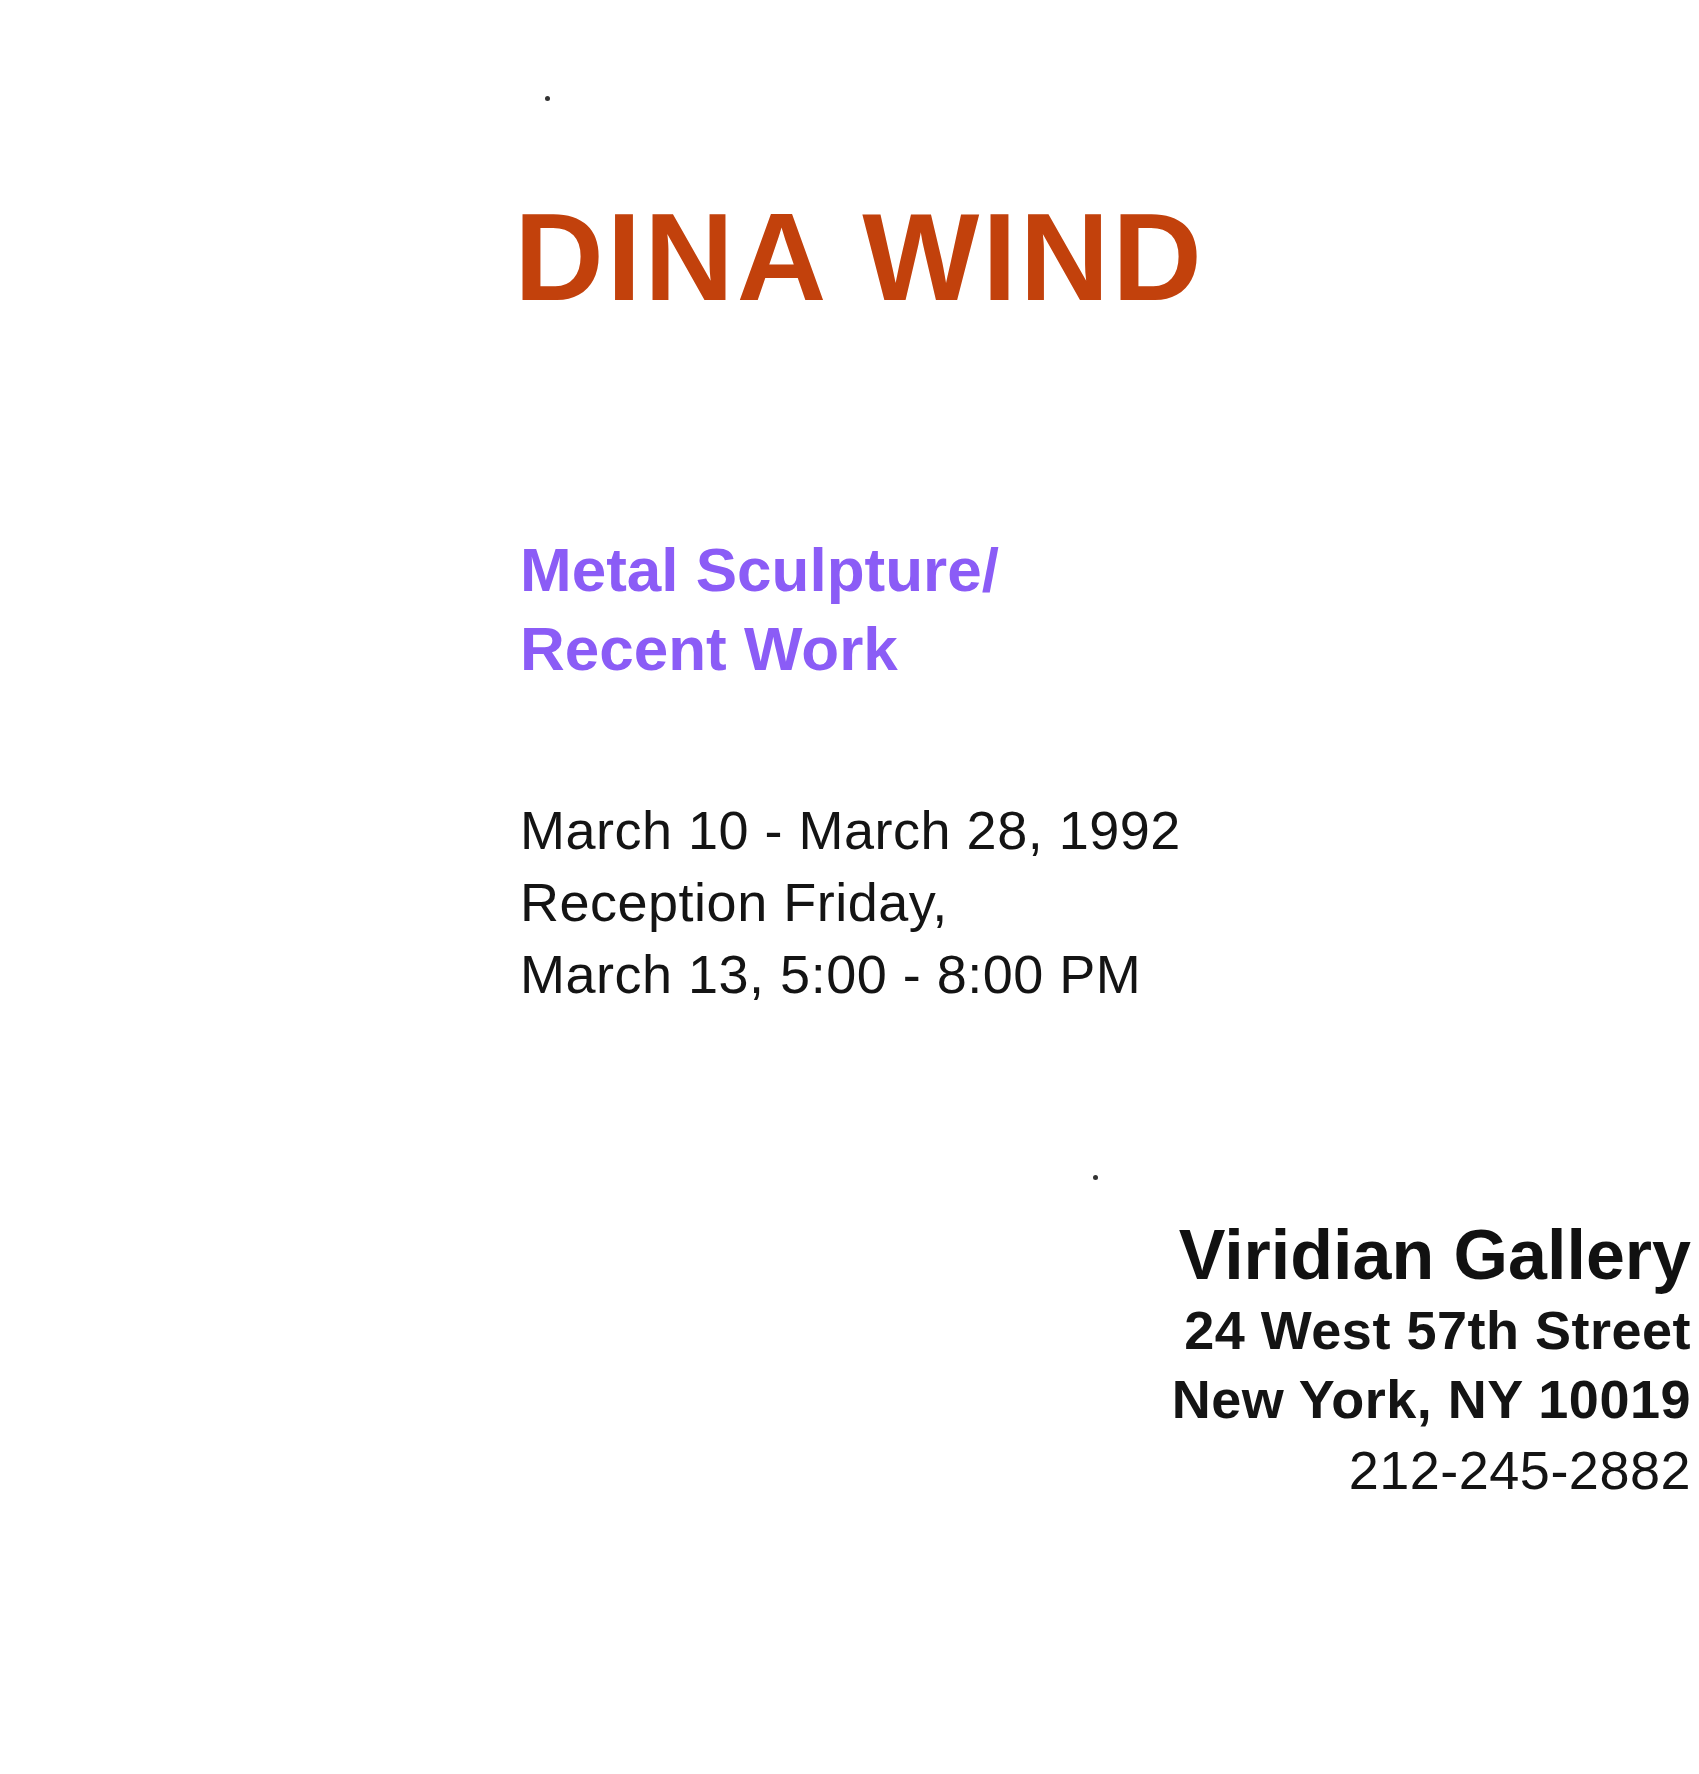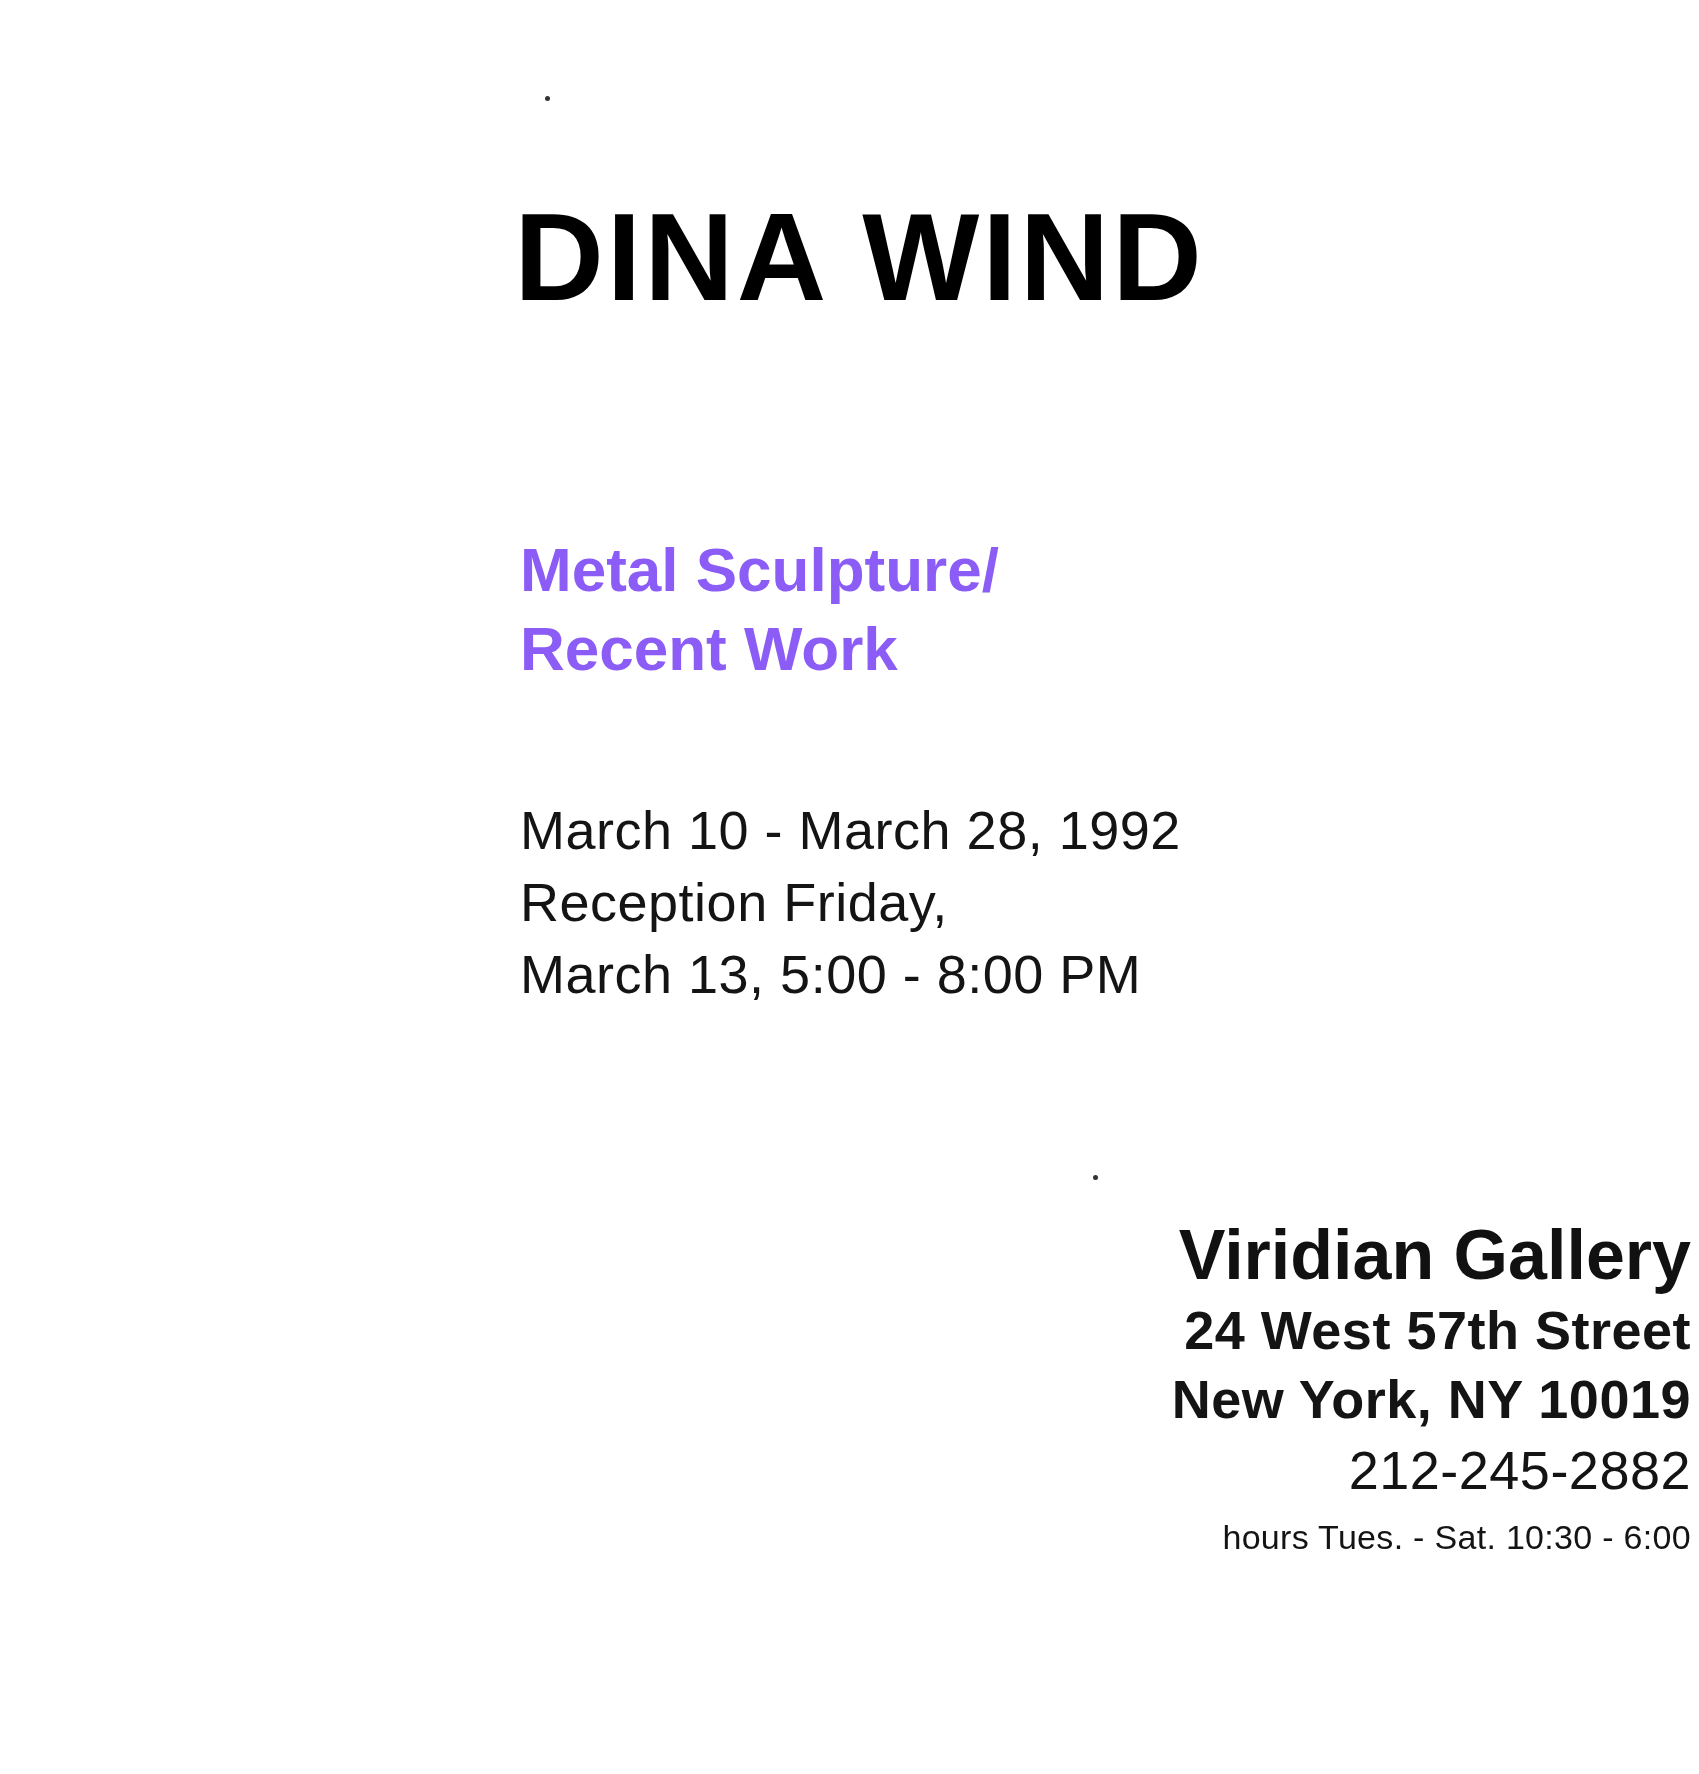--- a/index.html
+++ b/index.html
@@ -29,21 +29,21 @@
   .artist-name {
     position: absolute;
     left: 0;
     right: 0;
     top: 195px;
     text-align: center;
     font-size: 124px;
     font-weight: 700;
     letter-spacing: 3px;
     line-height: 1.0;
-    color: #000000;
+    color: #c2410c;
     padding-left: 20px;
   }
 
   
   .exhibition-title {
     position: absolute;
     left: 520px;
     top: 530px;
     width: 900px;
     font-size: 62px;
@@ -135,16 +135,15 @@
     <div>March 10 - March 28, 1992</div>
     <div>Reception Friday,</div>
     <div>March 13, 5:00 - 8:00 PM</div>
   </div>
 
   <div class="venue">
     <div class="venue-name">Viridian Gallery</div>
     <div class="venue-line">24 West 57th Street</div>
     <div class="venue-line">New York, NY 10019</div>
     <div class="venue-phone">212-245-2882</div>
-    <div class="venue-hours">hours Tues. - Sat. 10:30 - 6:00</div>
   </div>
 
 </div>
 
 </body></html>

